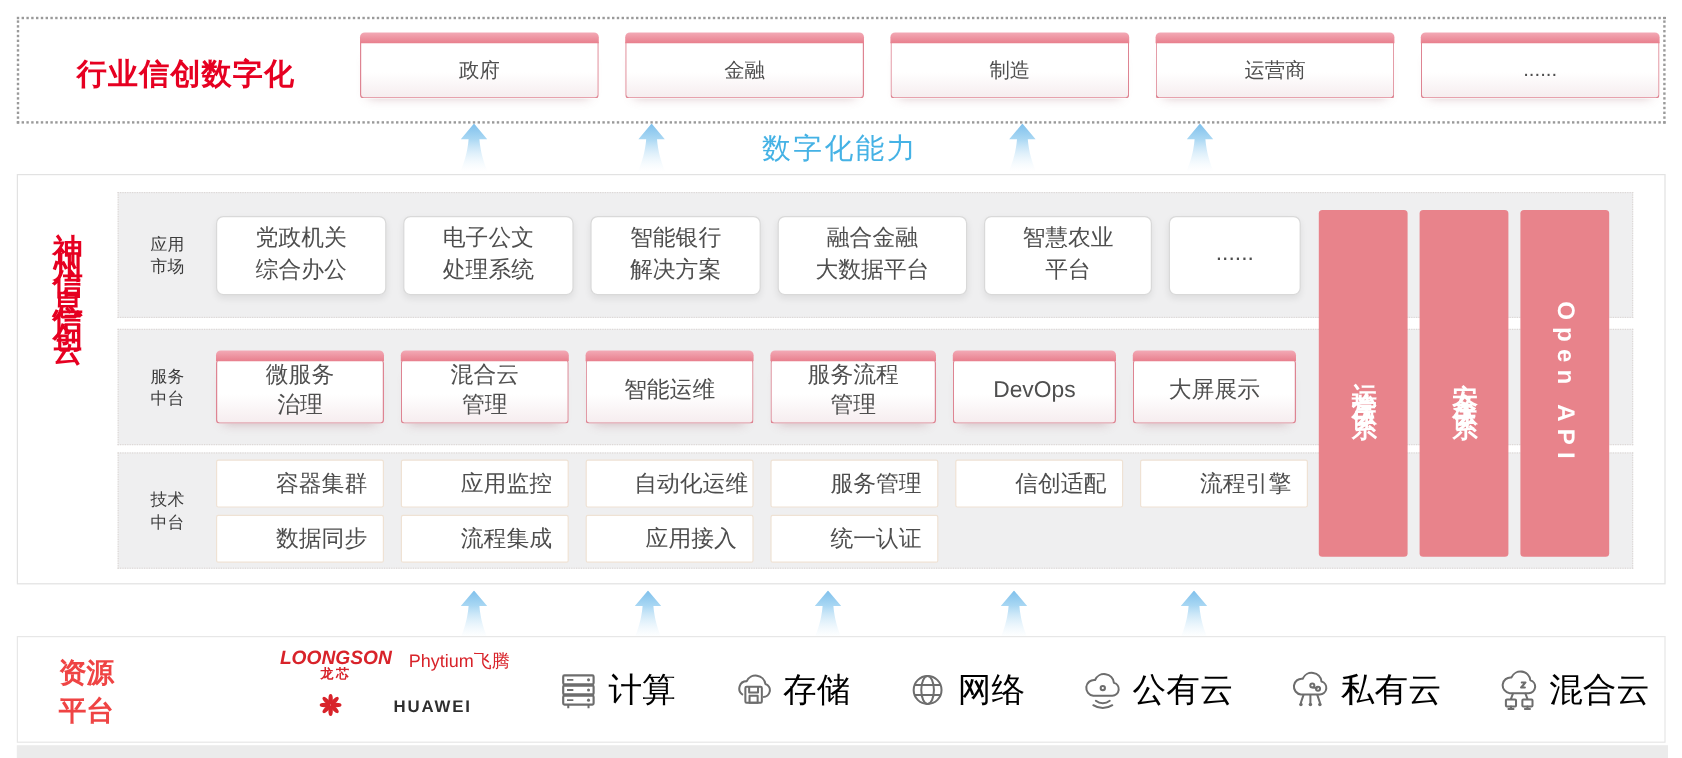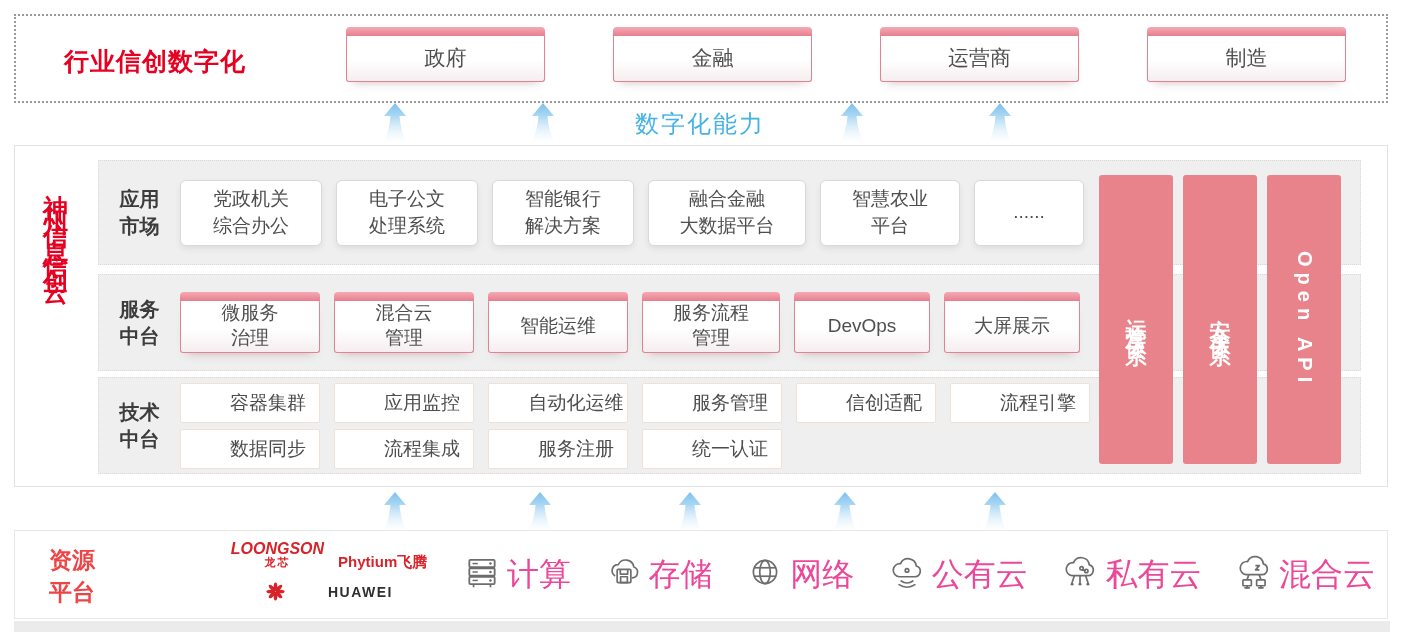--- a/index.html
+++ b/index.html
@@ -12,39 +12,39 @@
   .banner-title{position:absolute;left:48px;top:29px;font-size:25px;font-weight:700;color:#e60021;letter-spacing:1px;}
   .industries{position:absolute;left:284px;top:11px;display:flex;gap:22px;}
   
   .acc-box{position:relative;background:linear-gradient(180deg,#ffffff 55%,#f6edef 100%);
     border:1px solid #de8492;border-top:none;border-radius:0 0 3px 3px;
     box-shadow:0 7px 9px -7px rgba(160,100,110,.45);
     display:flex;flex-direction:column;align-items:center;justify-content:center;
     color:#4f4f4f;text-align:center;}
   .acc-box::before{content:'';position:absolute;top:-8px;left:-1px;right:-1px;height:9px;
     background:linear-gradient(180deg,#f3aab6,#e87f8d);border-radius:4px 4px 0 0;}
-  .ind{width:197px;height:46px;margin-top:8px;font-size:21px;margin-left:46px;}
+  .ind{width:197px;height:46px;margin-top:8px;font-size:17px;}
 
   
   .up-arrow{position:absolute;width:34px;height:40px;}
   .cap-label{position:absolute;left:620px;top:108px;width:160px;text-align:center;
     font-size:24px;font-weight:400;color:#45b2e5;letter-spacing:2px;}
 
   
   .main-panel{position:absolute;left:14px;top:145px;width:1372px;height:340px;
     background:#fff;border:1px solid #e2e2e2;}
   .vertical-title{position:absolute;left:28px;top:28px;height:295px;
     writing-mode:vertical-rl;text-orientation:upright;
     font-size:25px;font-weight:700;color:#e60021;letter-spacing:15px;line-height:1;}
   .rows{position:absolute;left:83px;top:14px;width:1263px;}
   .p-row{background:#efeff0;border:1px dotted #ddd8d6;display:flex;align-items:center;}
   .row-app{height:103px;}
   .row-svc{height:95px;margin-top:9px;}
   .row-tech{height:95px;margin-top:6px;}
-  .row-label{width:81px;flex:0 0 81px;text-align:center;font-size:20px;font-weight:700;
+  .row-label{width:81px;flex:0 0 81px;text-align:center;font-size:14px;font-weight:400;
     color:#3c3c3c;line-height:1.35;}
   .row-boxes{display:flex;gap:14px;align-items:center;}
   .plain-box{background:#fff;border:1px solid #d9d9d9;border-radius:6px;
     box-shadow:0 3px 6px rgba(0,0,0,.07);
     display:flex;flex-direction:column;align-items:center;justify-content:center;
     color:#4e4e4e;font-size:19px;line-height:1.4;text-align:center;height:64px;}
   .svc{height:52px;margin-top:8px;border-radius:3px;font-size:19px;line-height:1.3;}
   .tech-grid{display:grid;grid-template-columns:repeat(6,140px);gap:6px 14px;}
   .tech-box{background:#fff;border:1px solid #efe2d4;border-radius:2px;height:38px;
     display:flex;align-items:center;justify-content:center;
@@ -57,27 +57,27 @@
 
   
   .res-panel{position:absolute;left:14px;top:530px;width:1372px;height:87px;
     background:#fff;border:1px solid #e7e7e7;}
   .res-title{position:absolute;left:34px;top:13px;font-size:23px;font-weight:700;
     color:#ef4444;line-height:1.4;}
   .vendors{position:absolute;left:196px;top:10px;width:236px;text-align:center;}
   .vendor-row1{display:flex;justify-content:center;align-items:flex-start;gap:14px;}
   .loongson{color:#d8232a;font-weight:700;font-style:italic;font-size:16px;line-height:1;}
   .loongson-cn{color:#d8232a;font-weight:700;font-size:11px;font-style:normal;letter-spacing:2px;}
-  .phytium{color:#d8232a;font-weight:700;font-size:15px;margin-top:12px;}
+  .phytium{color:#d8232a;font-weight:400;font-size:15px;margin-top:1px;}
   .phytium-cn{font-size:15px;}
   .vendor-row2{display:flex;justify-content:center;align-items:center;gap:5px;margin-top:9px;}
   .huawei-txt{color:#2e2e2e;font-weight:700;font-size:14px;letter-spacing:1.5px;padding-left:37px;}
   .res-items{position:absolute;left:448px;top:0;width:912px;height:87px;
     display:flex;align-items:center;justify-content:space-between;}
-  .res-item{display:flex;align-items:flex-start;gap:6px;color:#ec4899;font-size:32px;}
+  .res-item{display:flex;align-items:flex-start;gap:6px;color:#000000;font-size:28px;}
   .res-icon{width:38px;height:38px;}
 
   .bottom-strip{position:absolute;left:14px;top:621px;width:1376px;height:11px;background:#ebebeb;}
 </style>
 </head>
 <body>
 
 <svg width="0" height="0" style="position:absolute" aria-hidden="true">
   <defs>
     <linearGradient id="arrowGrad" x1="0" y1="0" x2="0" y2="1">
@@ -181,24 +181,24 @@
   <div class="dotted-banner">
     <div class="banner-title">行业信创数字化</div>
     <div class="industries">
       <div class="acc-box ind">
           <span>政府</span>
         </div>
       <div class="acc-box ind">
           <span>金融</span>
         </div>
       <div class="acc-box ind">
+          <span>制造</span>
+        </div>
+      <div class="acc-box ind">
           <span>运营商</span>
-        </div>
-      <div class="acc-box ind">
-          <span>制造</span>
         </div>
       <div class="acc-box ind">
           <span>......</span>
         </div>
     </div>
   </div>
 
   <svg class="up-arrow" style="left:378px;top:103px">
       <use href="#sym-arrow"></use>
     </svg>
@@ -304,21 +304,21 @@
           <div class="tech-box">
               <span>流程引擎</span>
             </div>
           <div class="tech-box">
               <span>数据同步</span>
             </div>
           <div class="tech-box">
               <span>流程集成</span>
             </div>
           <div class="tech-box">
-              <span>服务注册</span>
+              <span>应用接入</span>
             </div>
           <div class="tech-box">
               <span>统一认证</span>
             </div>
         </div>
       </div>
     </div>
 
     <div class="pillar pillar-cjk" style="left:1084px">运营体系</div>
     <div class="pillar pillar-cjk" style="left:1168px">安全体系</div>

